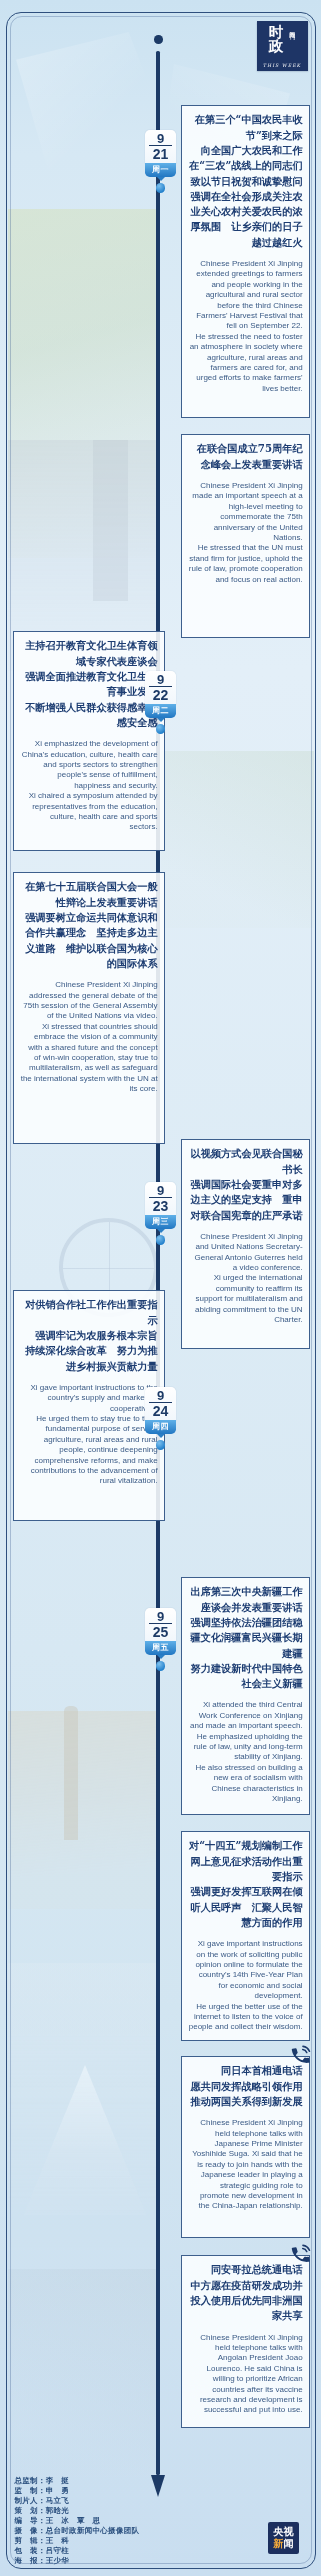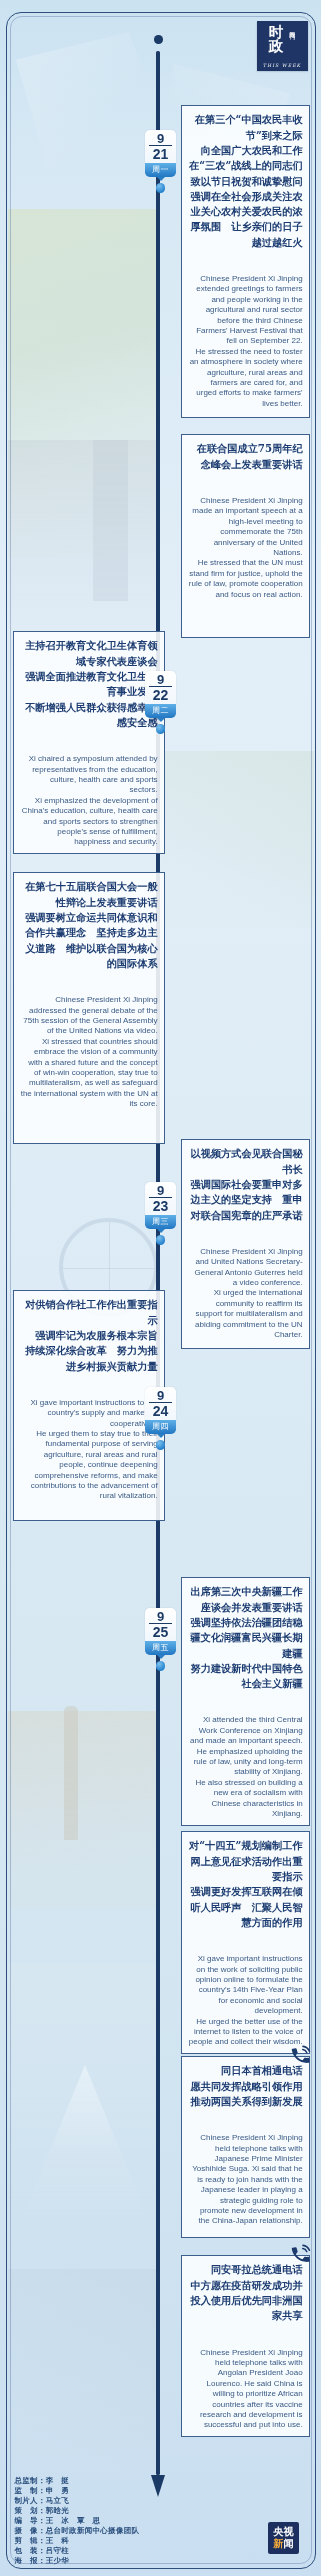--- a/index.html
+++ b/index.html
@@ -62,34 +62,34 @@
   .tdot-top{position:absolute;left:154px;top:35px;width:8.6px;height:8.6px;border-radius:50%;background:#1c3a66;z-index:1;}
   .tarrow{position:absolute;left:151px;top:2475px;width:0;height:0;z-index:1;
     border-left:7.5px solid transparent;border-right:7.5px solid transparent;border-top:22.5px solid #1c3a66;}
 
   
   .marker{position:absolute;left:145px;width:31px;z-index:3;text-align:center;}
   .m-white{background:linear-gradient(180deg,#ffffff,#f1f7fc);border-radius:4.8px 4.8px 0 0;padding:1.6px 0 1.1px;box-shadow:0 0.5px 1.1px rgba(30,58,102,.25);}
   .m-month{font-size:13px;font-weight:bold;color:#1c3a66;line-height:1.02;}
   .m-rule{height:1.1px;background:#1c3a66;margin:0.5px 3.8px;}
   .m-day{font-size:14px;font-weight:bold;color:#1c3a66;line-height:1.08;}
-  .m-badge{background:linear-gradient(180deg,#5fb0e8,#2277c2);color:#fff;font-size:8px;font-weight:normal;
+  .m-badge{background:linear-gradient(180deg,#5fb0e8,#2277c2);color:#fff;font-size:8px;font-weight:bold;
     padding:1.1px 0 2.1px;border-radius:0 0 4.8px 4.8px;letter-spacing:0.5px;}
   .m-pointer{width:0;height:0;margin:0 auto;border-left:4.3px solid transparent;border-right:4.3px solid transparent;border-top:4.8px solid #2b7ec4;}
   .m-dot{width:9.7px;height:9.7px;border-radius:50%;margin:2.1px auto 0;
     background:radial-gradient(circle at 35% 30%,#7cc0ee,#2381cc 72%);}
 
   
   .card{position:absolute;box-sizing:border-box;z-index:2;
     background:rgba(252,254,255,.88);border:1.1px solid #3d5f8d;padding:6.4px 6.4px 5.4px;text-align:right;}
   .card.left{left:13px;width:152px;}
   .card.right{left:181px;width:129px;}
   .cn p{margin:0;font-family:"DejaVu Serif","Liberation Serif",serif;font-weight:bold;
     color:#1d3d72;font-size:10.2px;line-height:1.5;}
-  .en{margin-top:24px;}
+  .en{margin-top:9px;}
   .en p{margin:0;color:#3a5a85;font-size:8px;line-height:1.3;}
   .phone{position:absolute;top:-11.8px;right:-2.1px;width:21.5px;height:21.5px;z-index:3;transform:rotate(-8deg);}
 
   
   .credits{position:absolute;left:14.5px;top:2476px;z-index:2;color:#2a4f7e;font-weight:bold;
     font-size:7.5px;line-height:1.33;letter-spacing:0.3px;}
   .credits div{white-space:pre;}
 
   
   .cctv{position:absolute;left:268px;top:2522px;width:31px;height:32px;background:#1c2f5e;border-radius:2.1px;z-index:3;
@@ -214,22 +214,22 @@
     </div>
   </div>
 
   <div class="card left" style="top:631px;min-height:220px">
     <div class="cn">
       <p>主持召开教育文化卫生体育领域专家代表座谈会</p>
       <p>强调全面推进教育文化卫生体育事业发展</p>
       <p>不断增强人民群众获得感幸福感安全感</p>
     </div>
     <div class="en">
+      <p>Xi emphasized the development of China's education, culture, health care and sports sectors to strengthen people's sense of fulfillment, happiness and security.</p>
       <p>Xi chaired a symposium attended by representatives from the education, culture, health care and sports sectors.</p>
-      <p>Xi emphasized the development of China's education, culture, health care and sports sectors to strengthen people's sense of fulfillment, happiness and security.</p>
     </div>
   </div>
 
   <div class="card left" style="top:872px;min-height:272px">
     <div class="cn">
       <p>在第七十五届联合国大会一般性辩论上发表重要讲话</p>
       <p>强调要树立命运共同体意识和合作共赢理念　坚持走多边主义道路　维护以联合国为核心的国际体系</p>
     </div>
     <div class="en">
       <p>Chinese President Xi Jinping addressed the general debate of the 75th session of the General Assembly of the United Nations via video.</p>

